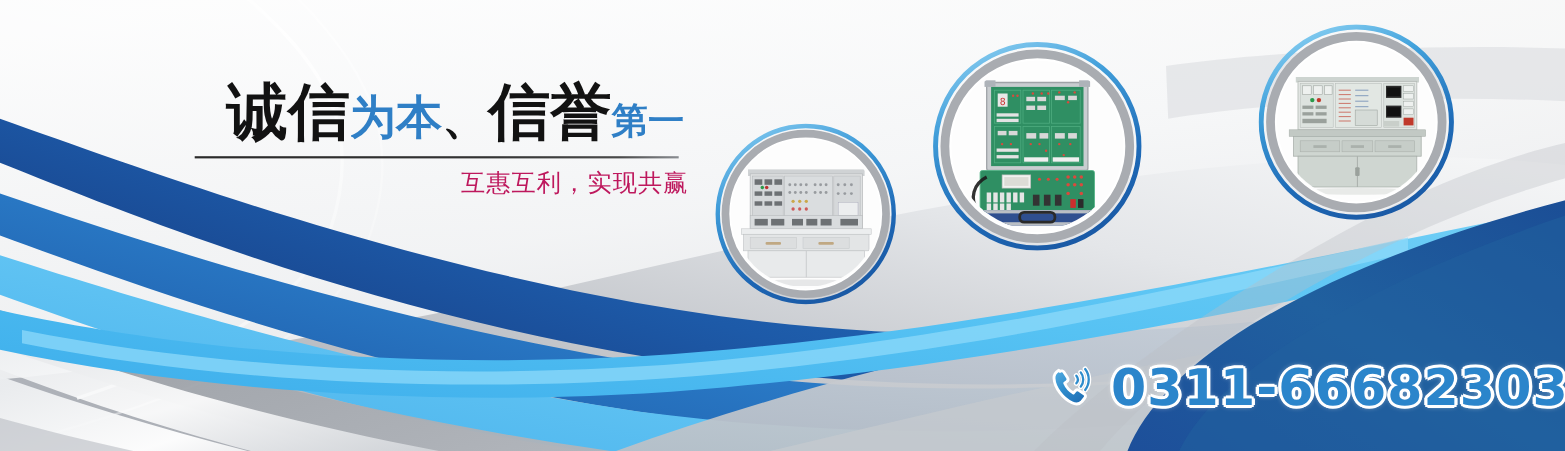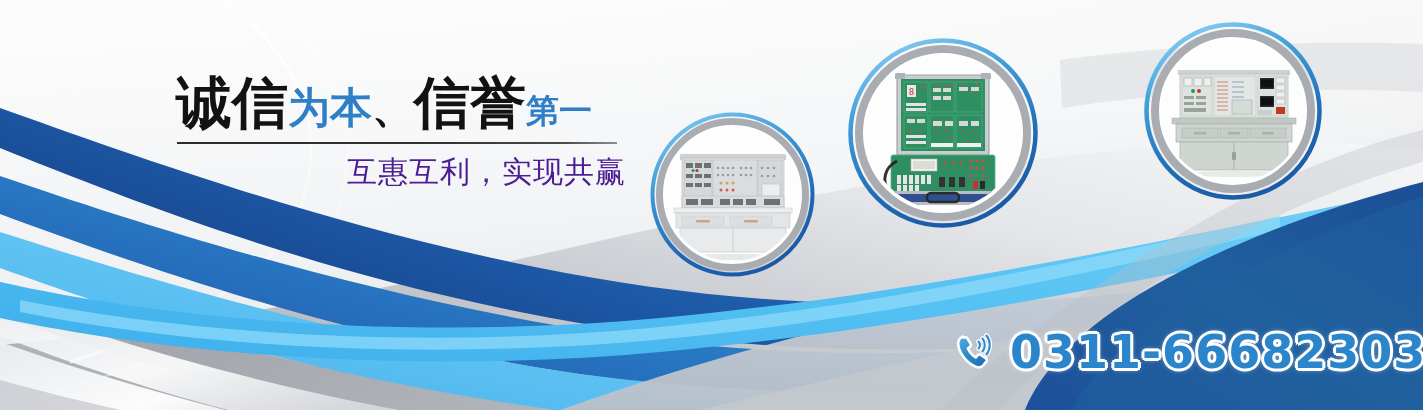--- a/index.html
+++ b/index.html
@@ -16,32 +16,33 @@
 
   
   #headline-block{
     position:absolute;left:176px;top:72px;width:450px;height:125px;
     z-index:40;
   }
   #title-line{
     font-size:56px;font-weight:bold;line-height:62px;
     color:#121212;white-space:nowrap;letter-spacing:0px;
     font-family:"DejaVu Sans","Liberation Sans",sans-serif;
+    margin-left:30px;
   }
   #title-line .blue{color:#2f7fc6;}
   #title-line .t-big{font-size:56px;}
   #title-line .t-mid{font-size:42px;vertical-align:baseline;}
   #title-line .t-sm{font-size:33px;vertical-align:baseline;}
   #title-rule{
     position:absolute;left:1px;top:70px;width:440px;height:2px;
     background:linear-gradient(90deg,#2a2a2a 0%,#333 60%,#4a4a4a 88%,#8a8d92 100%);
   }
   #subtitle{
     position:absolute;right:0px;top:80px;
-    font-size:30px;color:#4c1d95;white-space:nowrap;letter-spacing:1px;
+    font-size:22px;color:#be185d;white-space:nowrap;letter-spacing:1px;
     font-family:Liberation Mono, monospace;
   }
 
   
   #phone-block{
     position:absolute;left:952px;top:325px;
     display:flex;align-items:center;gap:12px;z-index:45;
   }
   #phone-icon{width:46px;height:46px;display:block;}
   #phone-number{

